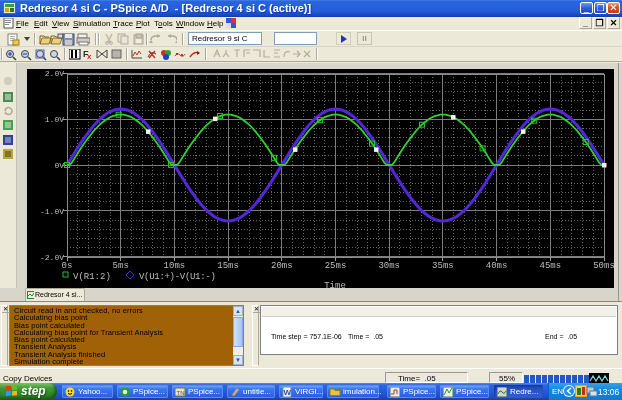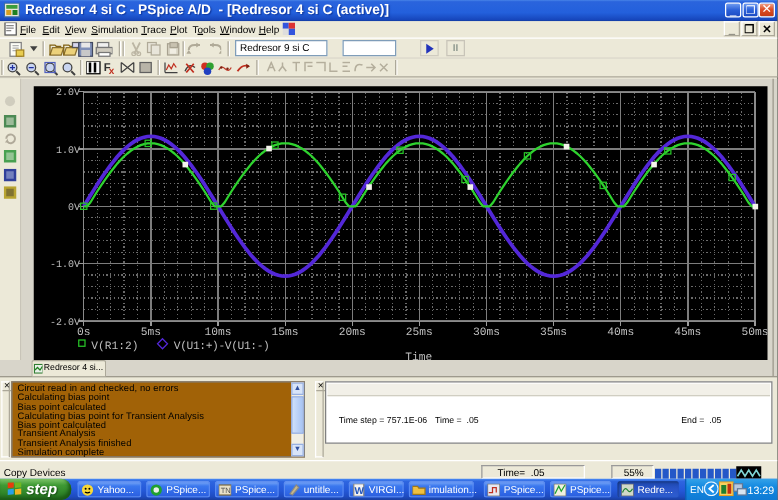--- a/index.html
+++ b/index.html
@@ -518,15 +518,15 @@
     <svg style="position:absolute;left:26px;top:2px" width="12" height="12">
         <rect width="12" height="12" fill="#e8a020"></rect>
         <rect x="1" y="1" width="10" height="10" fill="#f8d060"></rect>
         <rect x="2" y="3" width="4" height="7" fill="#208030"></rect>
         <rect x="7" y="2" width="3" height="8" fill="#c03010"></rect>
       </svg>
     <svg style="position:absolute;left:37px;top:2px" width="12" height="12">
         <rect x="1" y="2" width="7" height="6" fill="#b8c8e0" stroke="#607898"></rect>
         <rect x="4" y="6" width="7" height="5" fill="#d8e4f0" stroke="#607898"></rect>
       </svg>
-    <span style="position:absolute;left:49px;top:4px;font-size:8.5px">13:29</span>
+    <span style="position:absolute;left:49px;top:4px;font-size:8.5px">13:06</span>
   </div>
 </div>
 
 </body></html>

